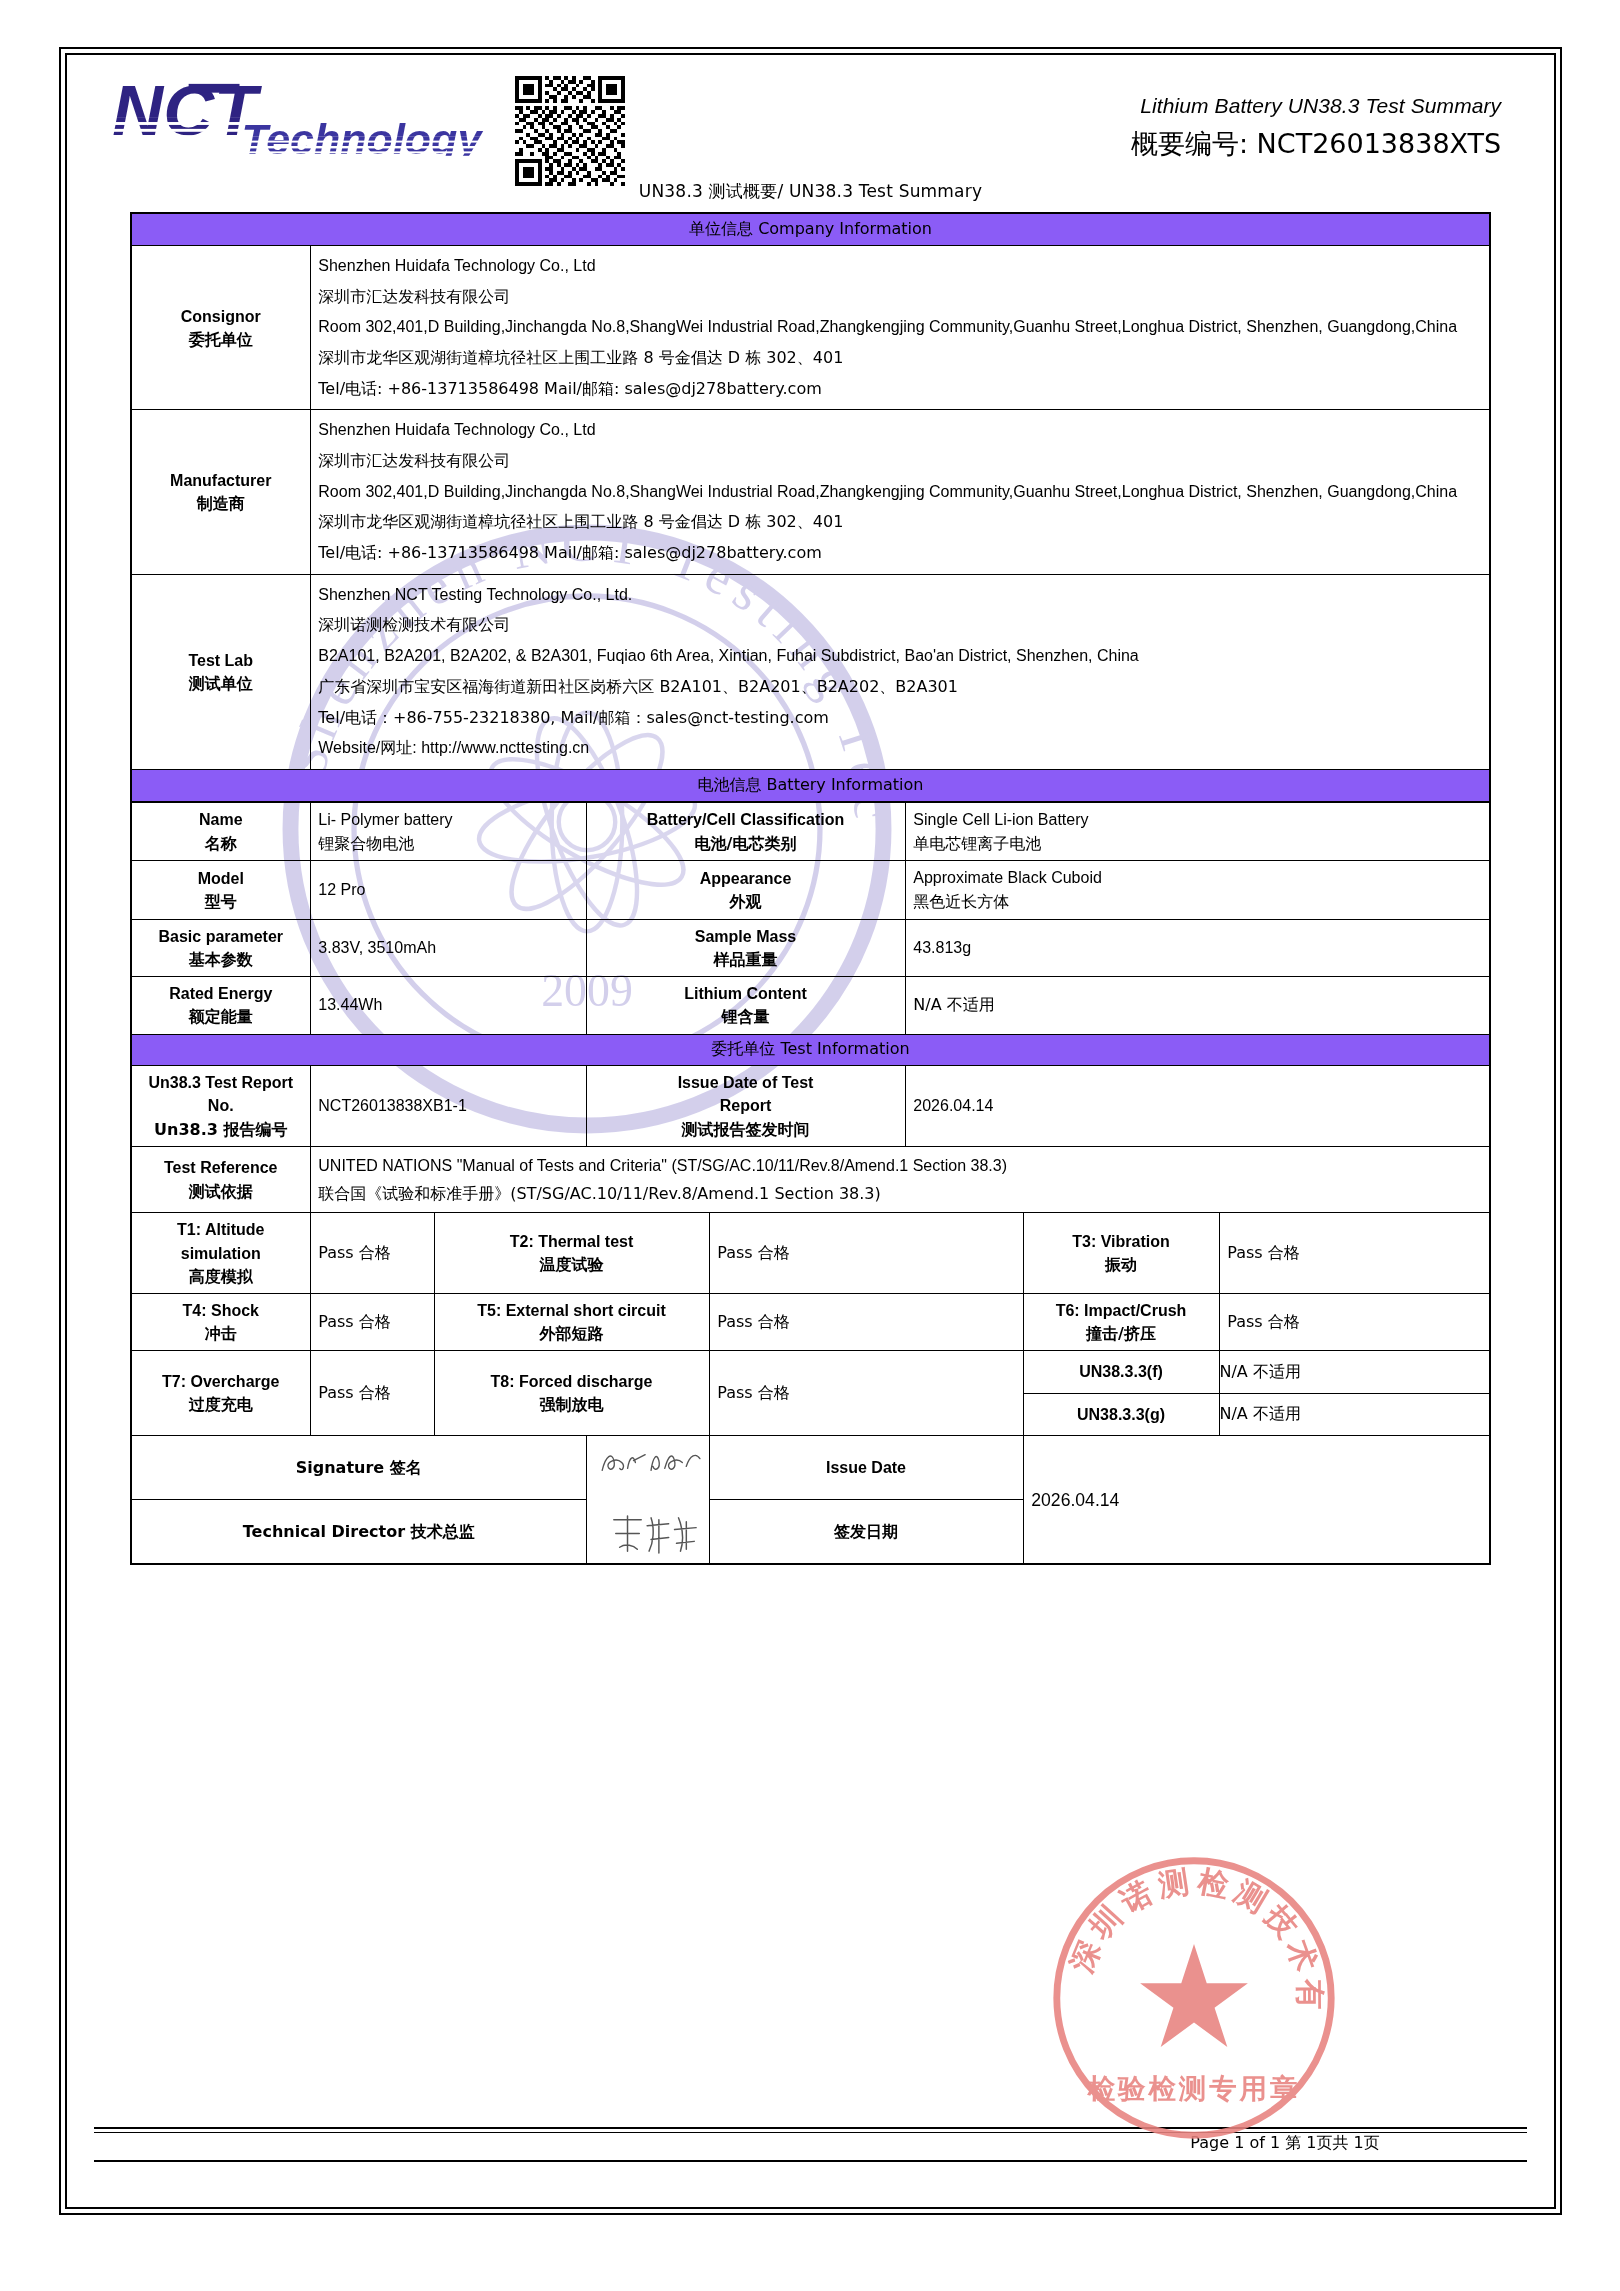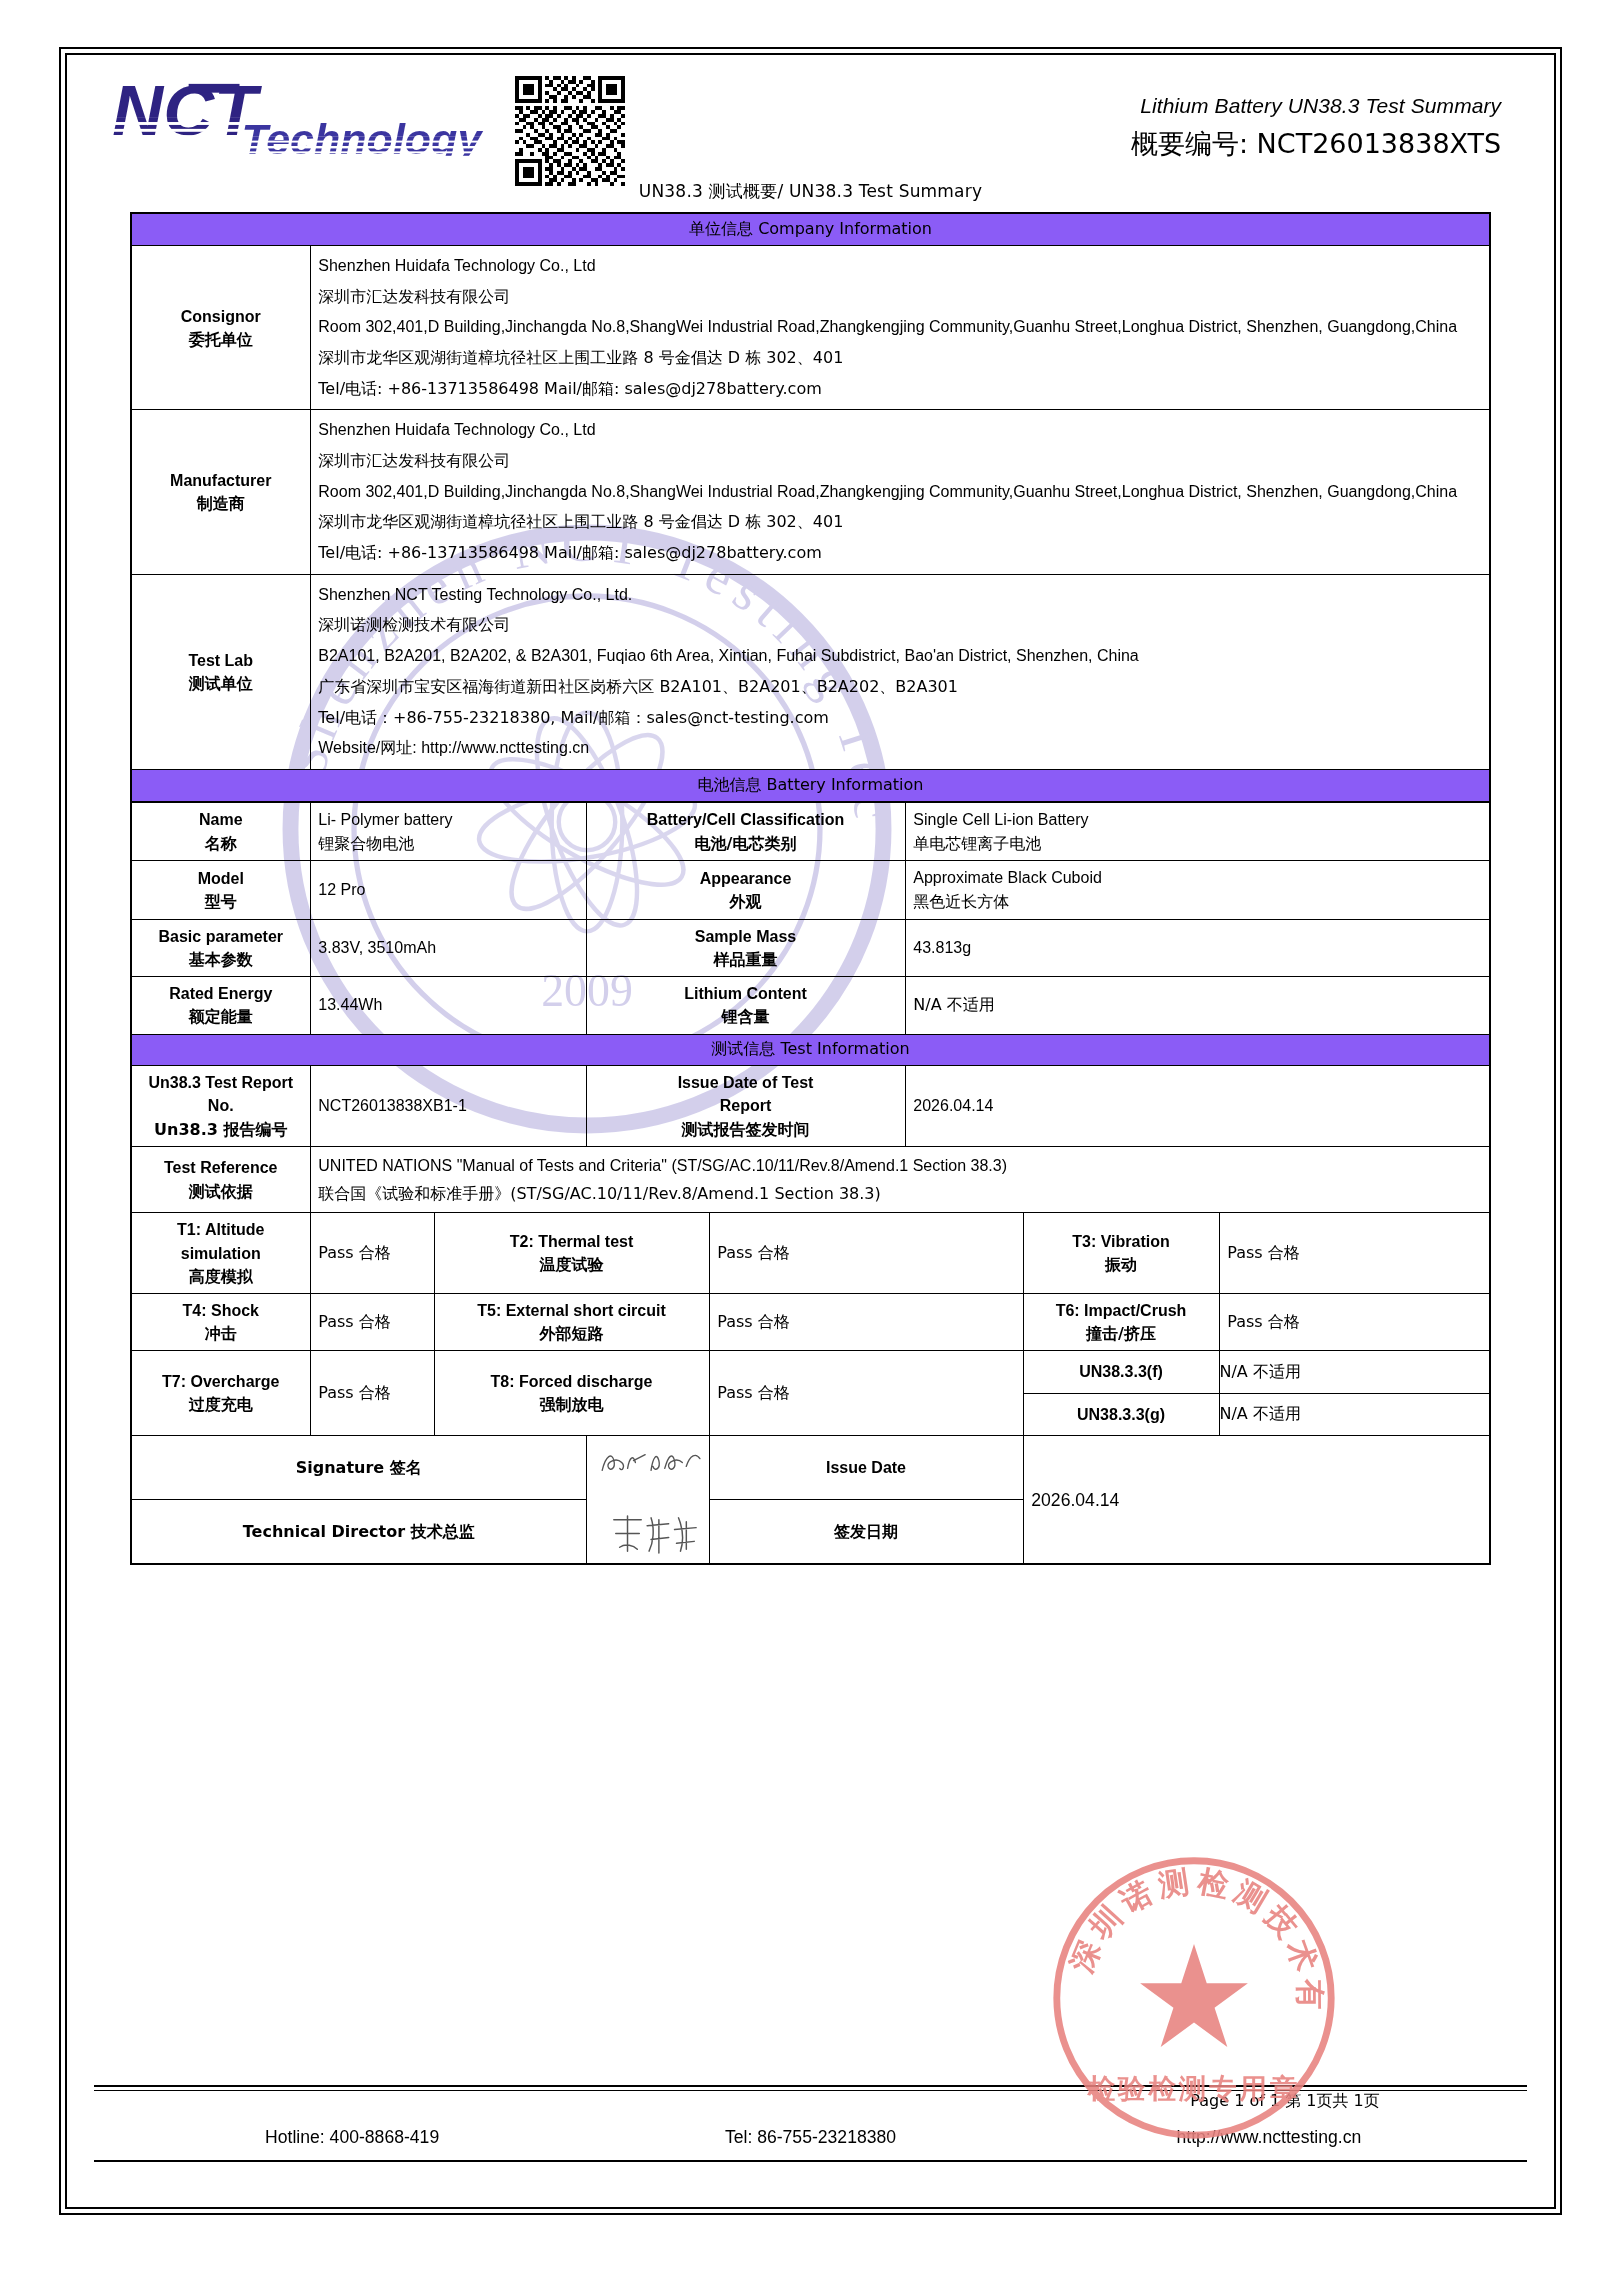--- a/index.html
+++ b/index.html
@@ -536,21 +536,21 @@
       </td>
       <td class="ctr" colspan="2">13.44Wh</td>
       <td class="ctr-b" colspan="2">
         <div>Lithium Content</div>
         <div class="cjk">锂含量</div>
       </td>
       <td class="ctr cjk" colspan="3">N/A 不适用</td>
     </tr>
 
     <tr>
-      <td class="sect cjk" colspan="8">测试信息 Test Information</td>
+      <td class="sect cjk" colspan="8">委托单位 Test Information</td>
     </tr>
 
     <tr>
       <td class="lbl">
         <div>Un38.3 Test Report</div>
         <div>No.</div>
         <div class="cjk">Un38.3 报告编号</div>
       </td>
       <td class="ctr" colspan="2">NCT26013838XB1-1</td>
       <td class="ctr-b" colspan="2">
@@ -671,23 +671,18 @@
       <textPath href="#stampArc" startOffset="7%">深圳诺测检测技术有限公司</textPath>
     </text>
     <polygon points="150,95 163,135 205,135 171,160 184,200 150,175 116,200 129,160 95,135 137,135" fill="#e8827f"></polygon>
     <text x="150" y="252" fill="#e8827f" font-size="28" font-weight="bold" text-anchor="middle" letter-spacing="3" font-family="DejaVu Sans, sans-serif">检验检测专用章</text>
   </svg>
 
   <div id="footer-wrap">
     <div id="footer-rule-top"></div>
     <div id="footer-rule-top2"></div>
     <div id="page-num" class="cjk">Page 1 of 1 第 1页共 1页</div>
-    <div id="footer-row">
-      <div class="f1">Hotline: 400-8868-419</div>
-      <div class="f2">Tel: 86-755-23218380</div>
-      <div class="f3">http://www.ncttesting.cn</div>
-    </div>
     <div id="footer-rule-bot"></div>
   </div>
 
  </div>
 </div>
 
 
 </body></html>

